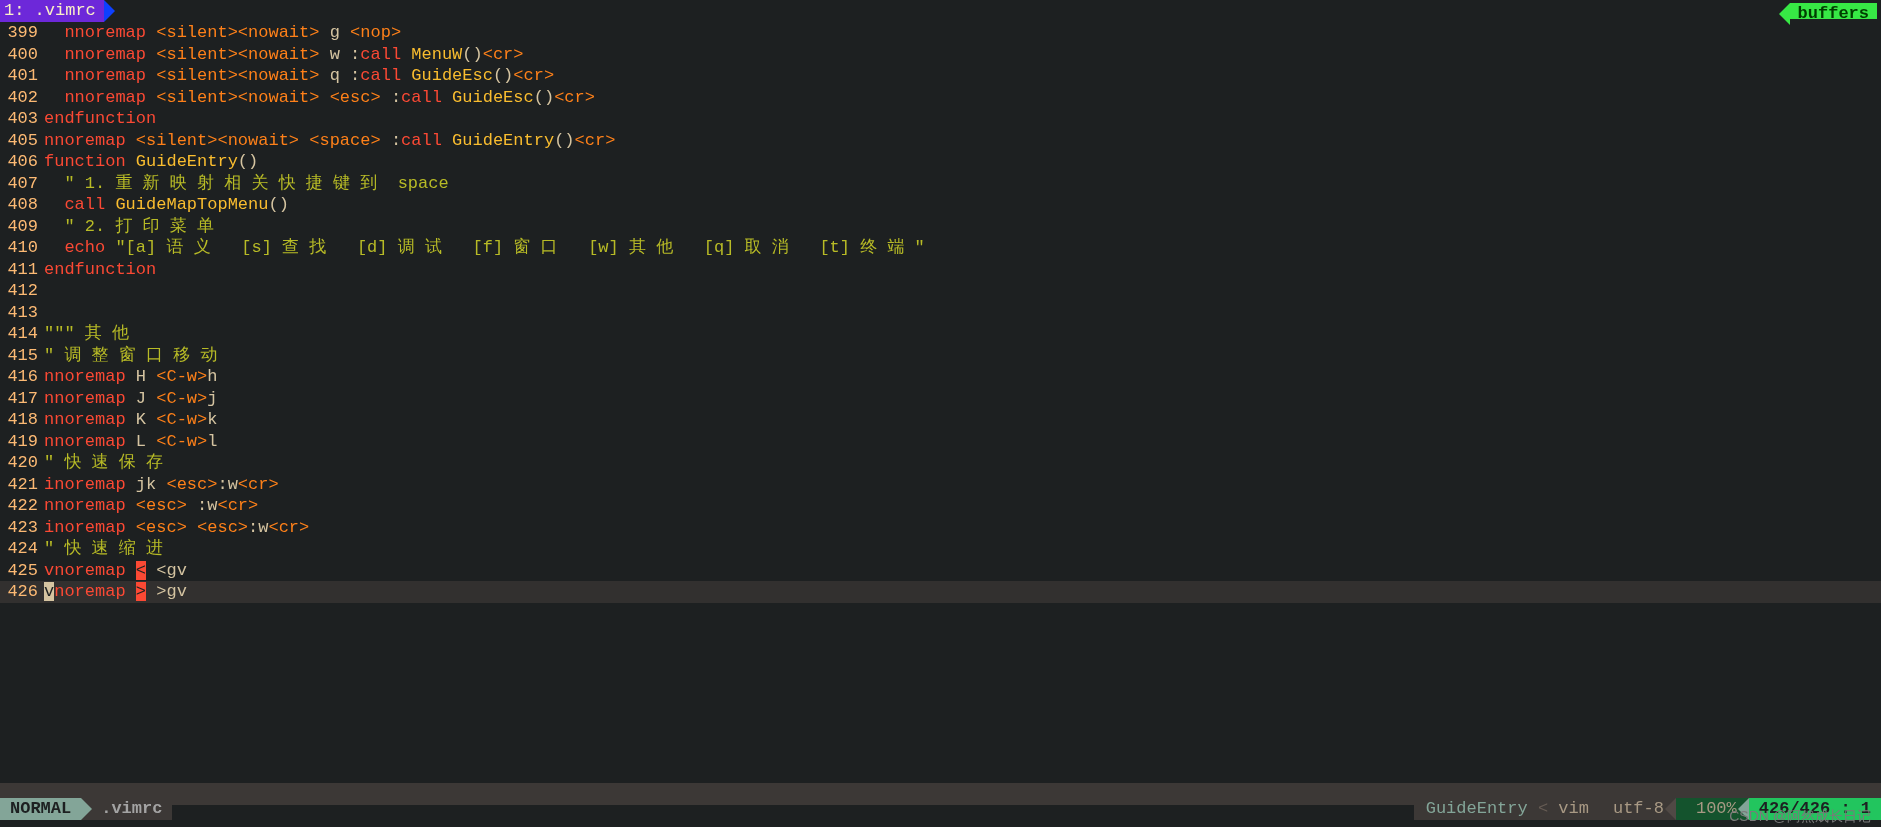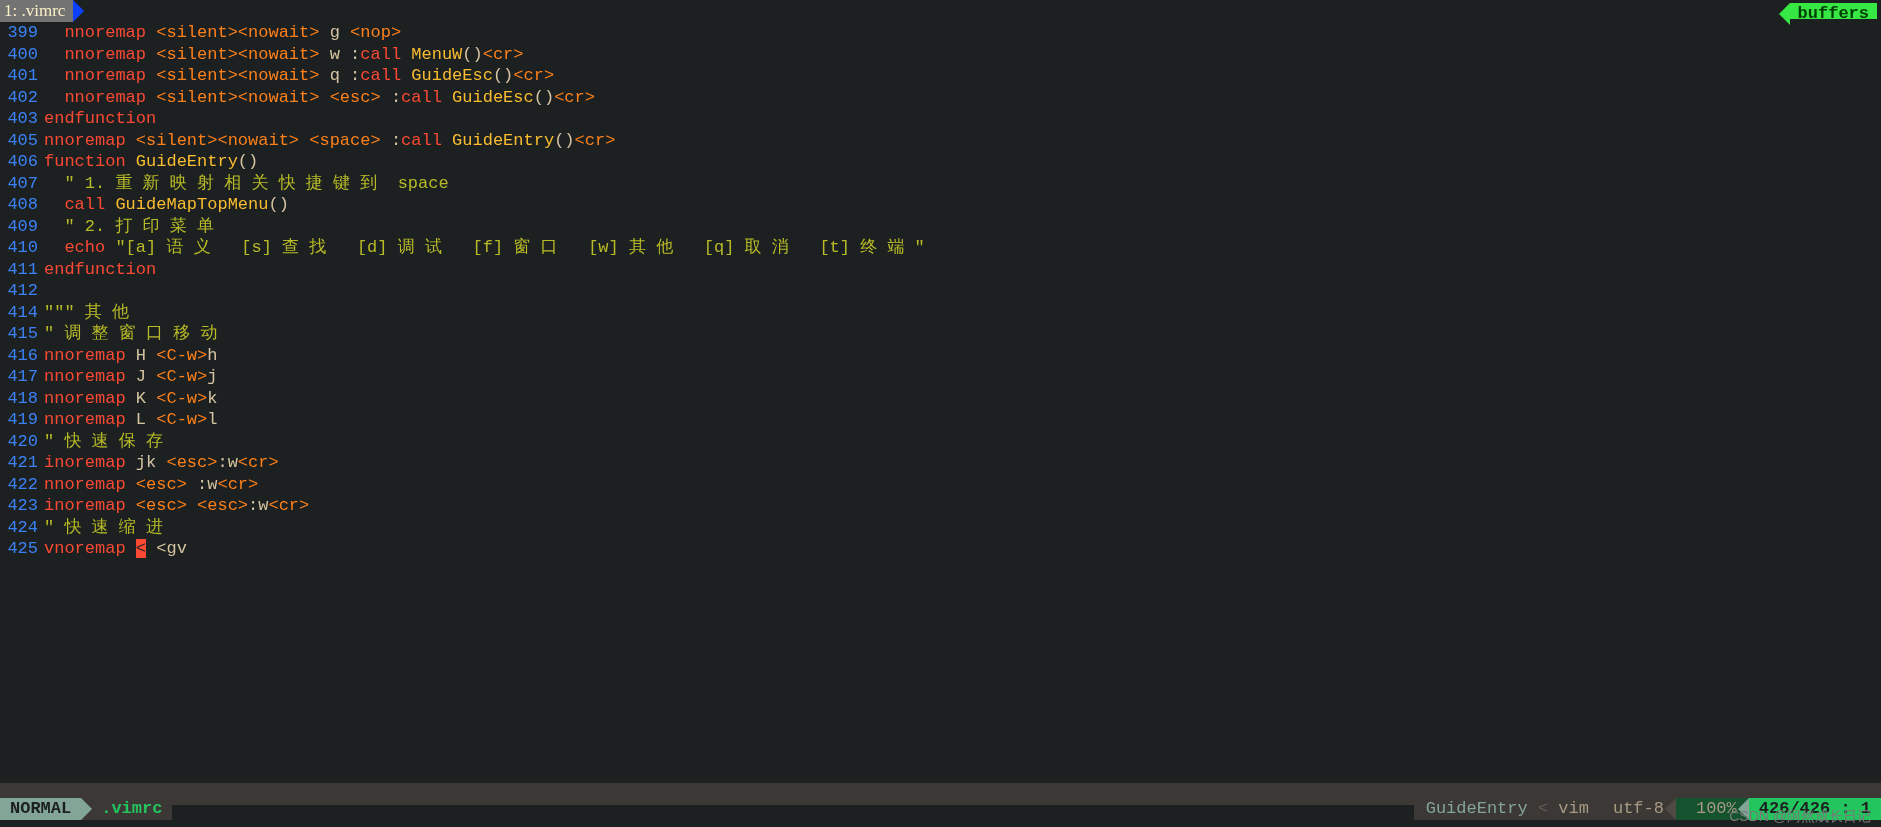--- a/index.html
+++ b/index.html
@@ -19,27 +19,26 @@
     justify-content: space-between;
     align-items: center;
     background: #1d2021;
     height: 22px;
   }
   .tab-left {
     display: flex;
     align-items: center;
   }
   .tab {
-    background: #737373;
+    background: #6d28d9;
     color: #fbf1c7;
     padding: 0 8px 0 4px;
     position: relative;
     height: 22px;
     line-height: 22px;
-    font-family: Liberation Serif, serif;
   }
   .tab::after {
     content: "";
     position: absolute;
     right: -11px;
     top: 0;
     width: 0; height: 0;
     border-top: 11px solid transparent;
     border-bottom: 11px solid transparent;
     border-left: 11px solid #0e40ff;
@@ -70,21 +69,21 @@
   .line {
     display: flex;
     white-space: pre;
     height: 21.5px;
     line-height: 21.5px;
   }
   .line.cursor-line { background: #32302f; }
   .gutter {
     width: 44px;
     text-align: right;
-    color: #3b82f6;
+    color: #fdba74;
     padding-right: 6px;
     flex-shrink: 0;
   }
   .code { flex: 1; }
   .kw { color: #fb4934; }
   .special { color: #fe8019; }
   .func { color: #fabd2f; }
   .str { color: #b8bb26; }
   .comment-green { color: #b8bb26; }
   .plain { color: #d5c4a1; }
@@ -118,21 +117,21 @@
     content: "";
     position: absolute;
     right: -11px; top: 0;
     border-top: 11px solid transparent;
     border-bottom: 11px solid transparent;
     border-left: 11px solid #83a598;
     z-index: 2;
   }
   .sl-file {
     background: #3c3836;
-    color: #22c55e;
+    color: #a3a3a3;
     padding: 0 10px 0 20px;
     height: 100%;
     line-height: 22px;
   }
   .sl-seg {
     background: #3c3836;
     color: #a89984;
     padding: 0 12px;
     height: 100%;
     line-height: 22px;
@@ -199,32 +198,34 @@
     <div class="line"><span class="gutter">402</span><span class="code"><span class="plain">  </span><span class="kw">nnoremap</span><span class="plain"> </span><span class="special">&lt;silent&gt;&lt;nowait&gt;</span><span class="plain"> </span><span class="special">&lt;esc&gt;</span><span class="plain"> :</span><span class="kw">call</span><span class="plain"> </span><span class="func">GuideEsc</span><span class="paren">()</span><span class="special">&lt;cr&gt;</span></span></div>
     <div class="line"><span class="gutter">403</span><span class="code"><span class="kw">endfunction</span></span></div>
     <div class="line"><span class="gutter">405</span><span class="code"><span class="kw">nnoremap</span><span class="plain"> </span><span class="special">&lt;silent&gt;&lt;nowait&gt;</span><span class="plain"> </span><span class="special">&lt;space&gt;</span><span class="plain"> :</span><span class="kw">call</span><span class="plain"> </span><span class="func">GuideEntry</span><span class="paren">()</span><span class="special">&lt;cr&gt;</span></span></div>
     <div class="line"><span class="gutter">406</span><span class="code"><span class="kw">function</span><span class="plain"> </span><span class="func">GuideEntry</span><span class="paren">()</span></span></div>
     <div class="line"><span class="gutter">407</span><span class="code"><span class="plain">  </span><span class="str">" 1.</span><span class="comment-green"> 重 新 映 射 相 关 快 捷 键 到  </span><span class="str">space</span></span></div>
     <div class="line"><span class="gutter">408</span><span class="code"><span class="plain">  </span><span class="kw">call</span><span class="plain"> </span><span class="func">GuideMapTopMenu</span><span class="paren">()</span></span></div>
     <div class="line"><span class="gutter">409</span><span class="code"><span class="plain">  </span><span class="str">" 2.</span><span class="comment-green"> 打 印 菜 单</span></span></div>
     <div class="line"><span class="gutter">410</span><span class="code"><span class="plain">  </span><span class="kw">echo</span><span class="plain"> </span><span class="str">"[a]</span><span class="comment-green"> 语 义   </span><span class="str">[s]</span><span class="comment-green"> 查 找   </span><span class="str">[d]</span><span class="comment-green"> 调 试   </span><span class="str">[f]</span><span class="comment-green"> 窗 口   </span><span class="str">[w]</span><span class="comment-green"> 其 他   </span><span class="str">[q]</span><span class="comment-green"> 取 消   </span><span class="str">[t]</span><span class="comment-green"> 终 端 </span><span class="str">"</span></span></div>
     <div class="line"><span class="gutter">411</span><span class="code"><span class="kw">endfunction</span></span></div>
     <div class="line"><span class="gutter">412</span><span class="code"></span></div>
+    <div class="line"><span class="gutter">413</span><span class="code"></span></div>
     <div class="line"><span class="gutter">414</span><span class="code"><span class="str">"""</span><span class="comment-green"> 其 他</span></span></div>
     <div class="line"><span class="gutter">415</span><span class="code"><span class="str">"</span><span class="comment-green"> 调 整 窗 口 移 动</span></span></div>
     <div class="line"><span class="gutter">416</span><span class="code"><span class="kw">nnoremap</span><span class="plain"> H </span><span class="special">&lt;C-w&gt;</span><span class="plain">h</span></span></div>
     <div class="line"><span class="gutter">417</span><span class="code"><span class="kw">nnoremap</span><span class="plain"> J </span><span class="special">&lt;C-w&gt;</span><span class="plain">j</span></span></div>
     <div class="line"><span class="gutter">418</span><span class="code"><span class="kw">nnoremap</span><span class="plain"> K </span><span class="special">&lt;C-w&gt;</span><span class="plain">k</span></span></div>
     <div class="line"><span class="gutter">419</span><span class="code"><span class="kw">nnoremap</span><span class="plain"> L </span><span class="special">&lt;C-w&gt;</span><span class="plain">l</span></span></div>
     <div class="line"><span class="gutter">420</span><span class="code"><span class="str">"</span><span class="comment-green"> 快 速 保 存</span></span></div>
     <div class="line"><span class="gutter">421</span><span class="code"><span class="kw">inoremap</span><span class="plain"> jk </span><span class="special">&lt;esc&gt;</span><span class="plain">:w</span><span class="special">&lt;cr&gt;</span></span></div>
     <div class="line"><span class="gutter">422</span><span class="code"><span class="kw">nnoremap</span><span class="plain"> </span><span class="special">&lt;esc&gt;</span><span class="plain"> :w</span><span class="special">&lt;cr&gt;</span></span></div>
     <div class="line"><span class="gutter">423</span><span class="code"><span class="kw">inoremap</span><span class="plain"> </span><span class="special">&lt;esc&gt;</span><span class="plain"> </span><span class="special">&lt;esc&gt;</span><span class="plain">:w</span><span class="special">&lt;cr&gt;</span></span></div>
     <div class="line"><span class="gutter">424</span><span class="code"><span class="str">"</span><span class="comment-green"> 快 速 缩 进</span></span></div>
     <div class="line"><span class="gutter">425</span><span class="code"><span class="kw">vnoremap</span><span class="plain"> </span><span class="error-bg">&lt;</span><span class="plain"> &lt;gv</span></span></div>
+    <div class="line cursor-line"><span class="gutter">426</span><span class="code"><span class="cursor">v</span><span class="kw">noremap</span><span class="plain"> </span><span class="error-bg">&gt;</span><span class="plain"> &gt;gv</span></span></div>
   </div>
 
 <div class="statusline">
   <div class="sl-left">
     <div class="sl-mode"> NORMAL </div>
     <div class="sl-file">.vimrc</div>
   </div>
   <div class="sl-right">
     <div class="sl-seg"><span class="sl-funcname">GuideEntry</span> <span class="sl-arrow">&lt;</span> <span>vim</span></div>
     <div class="sl-seg">utf-8</div>

